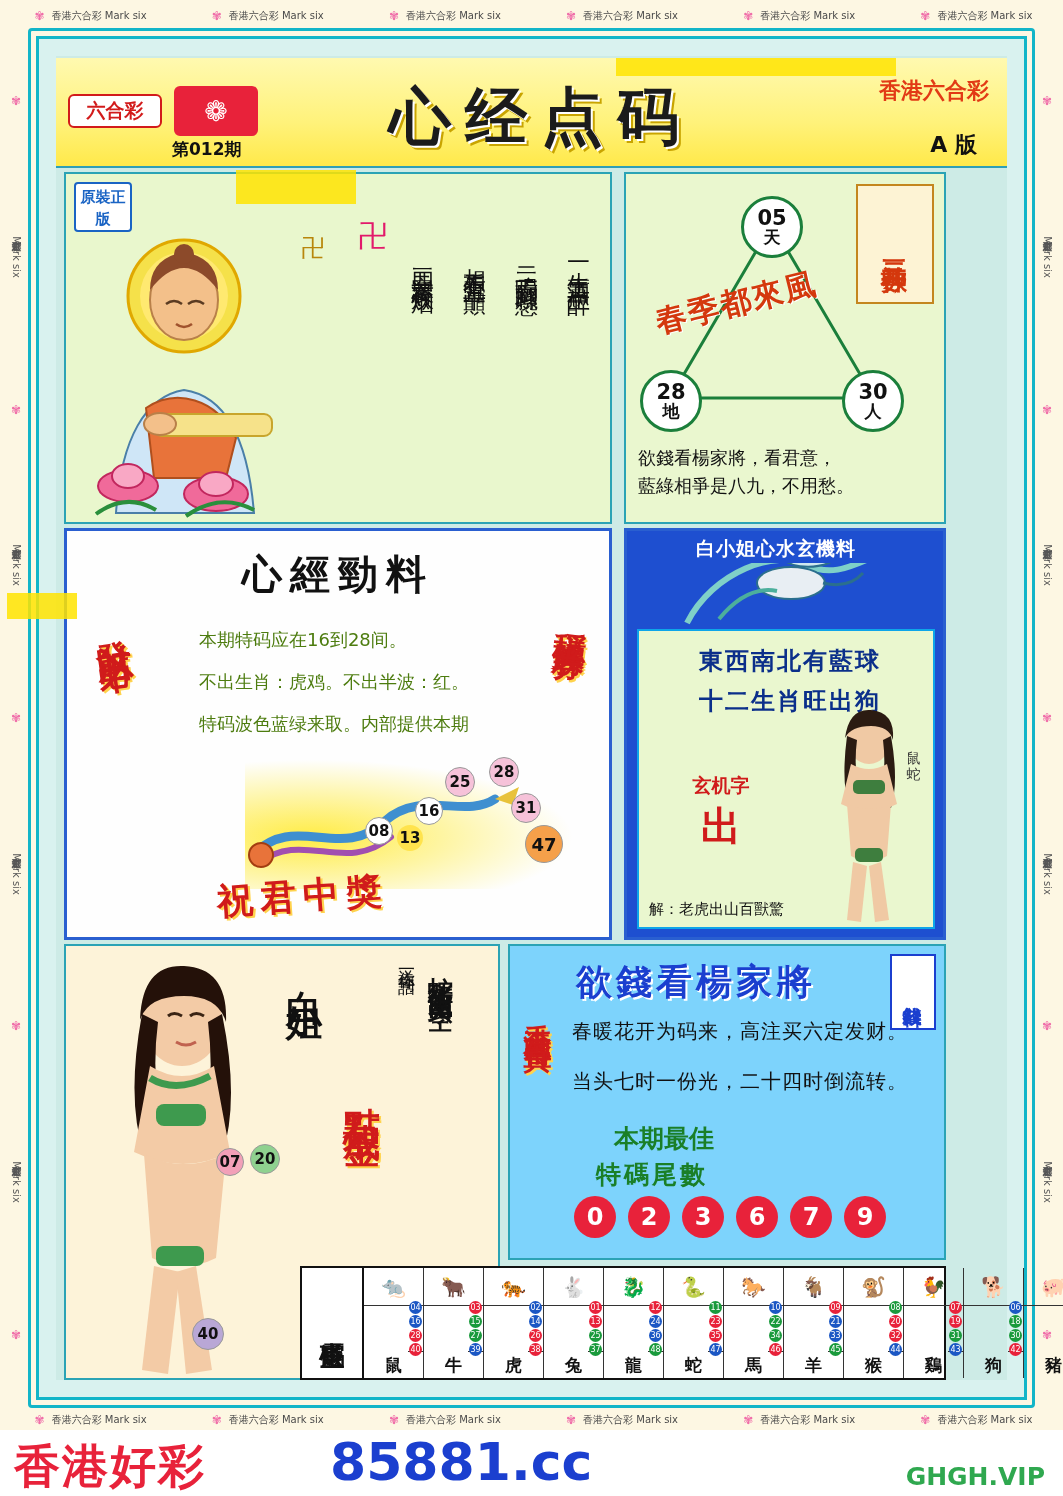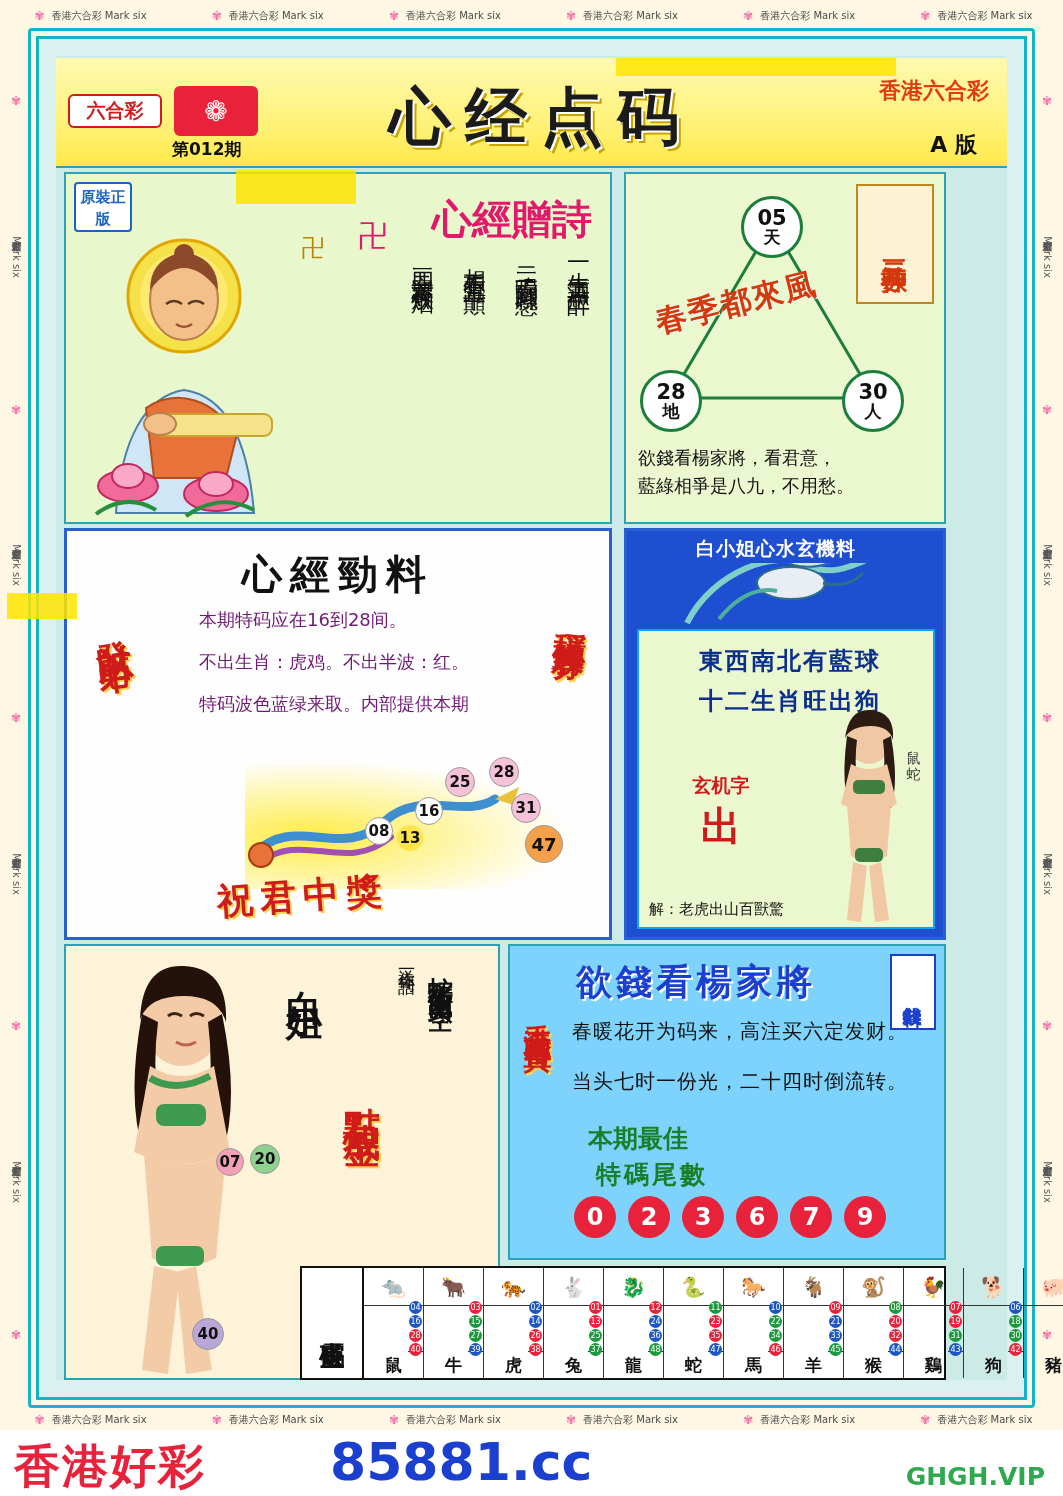--- a/index.html
+++ b/index.html
@@ -165,22 +165,22 @@
   .jinliao-panel {
     left:64px; top:528px; width:548px; height:412px;
     background:#fefefe; border:3px solid #2a5fd0;
   }
   .jinliao-title {
     position:absolute; left:0; right:0; top:16px;
     text-align:center; font-size:40px; font-weight:bold; color:#111;
     letter-spacing:8px; font-family:"DejaVu Serif", serif;
   }
   .jinliao-lines {
-    position:absolute; left:132px; top:68px; width:400px;
-    font-size:18px; line-height:42px; color:#701a75;
+    position:absolute; left:132px; top:88px; width:400px;
+    font-size:18px; line-height:42px; color:#4d7c0f;
   }
   .side-left-vert {
     position:absolute; left:18px; top:82px;
     writing-mode: vertical-rl; text-orientation: upright;
     font-size:35px; font-weight:bold; color:#d01b1b;
     letter-spacing:6px; transform: rotate(-8deg);
     text-shadow:2px 2px 0 #ffd34d;
   }
   .side-right-vert {
     position:absolute; right:14px; top:76px;
@@ -288,21 +288,21 @@
   .hkinside-vert {
     position:absolute; left:8px; top:56px;
     writing-mode: vertical-rl; text-orientation: upright;
     font-size:28px; font-weight:bold; color:#d01b1b; letter-spacing:4px;
     text-shadow:2px 2px 0 #ffd34d;
   }
   .yq-line {
     position:absolute; left:62px; font-size:20px; color:#111; letter-spacing:1px;
   }
   .best-label {
-    position:absolute; left:78px; top:176px;
+    position:absolute; left:104px; top:176px;
     font-size:25px; font-weight:bold; color:#1a7f28;
   }
   .tail-label {
     position:absolute; left:86px; top:212px;
     font-size:25px; font-weight:bold; color:#1a7f28; letter-spacing:3px;
   }
   .tail-row {
     position:absolute; left:64px; top:250px; display:flex; gap:12px;
   }
   .tail-ball {
@@ -499,21 +499,20 @@
           <ellipse cx="140" cy="256" rx="17" ry="12" fill="#f9a8c5" stroke="#c2275e" stroke-width="2"></ellipse>
           <path d="M20 286 q30 -22 60 -4" stroke="#2a8f3c" stroke-width="4" fill="none"></path>
           <path d="M110 288 q34 -24 68 -6" stroke="#2a8f3c" stroke-width="4" fill="none"></path>
         </g>
       </svg>
     </div>
 
     <div class="swastika" style="left:235px; top:58px;">卍</div>
     <div class="swastika" style="left:292px; top:42px; color:#e2196b; font-size:30px;">卍</div>
 
-    <div class="poem-title">心經贈詩</div>
 
     <div class="poem-cols">
       <div class="poem-col">一生賣酒二生醉，</div>
       <div class="poem-col">二三鳴廊到曉懸，</div>
       <div class="poem-col">相看不歸三十顛，</div>
       <div class="poem-col">三四寒溪有炊烟。</div>
     </div>
   </div>
 
   <div class="panel tri-panel">

